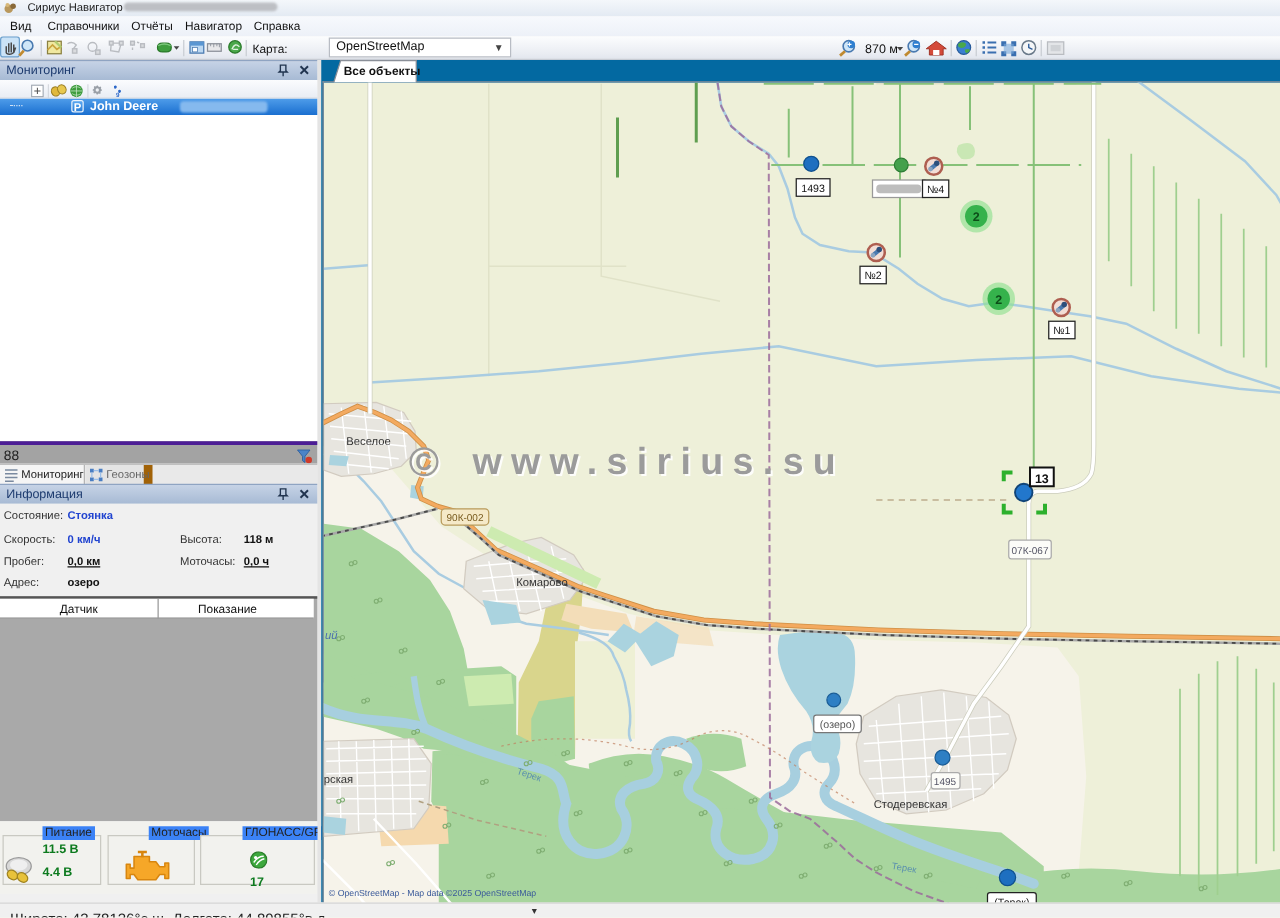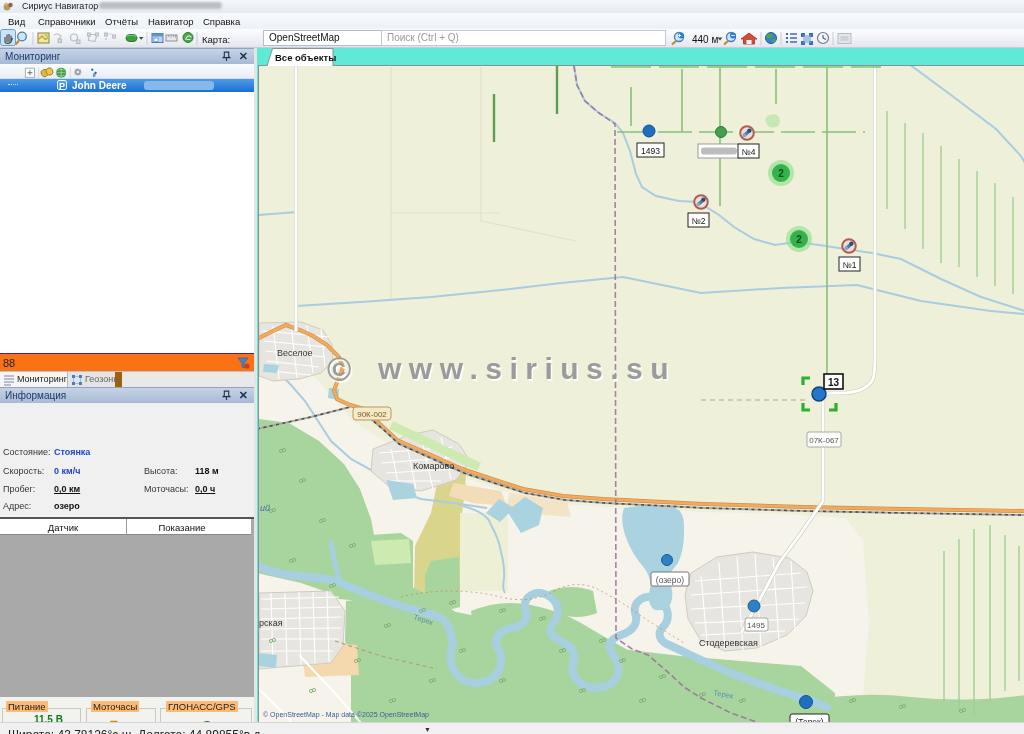--- a/index.html
+++ b/index.html
@@ -35,46 +35,46 @@
   background:linear-gradient(#fbfcfe,#e9edf4); border-bottom:1px solid #d4d8e0; }
 #treearea { position:relative; width:254px; height:274px; background:#fff; }
 #selrow { position:absolute; left:0; top:0; width:254px; height:13px;
   background:linear-gradient(#4e9ce9,#1a6fd0); color:#fff; font-size:11px; }
 #selrow .picon { position:absolute; left:57px; top:1px; width:10px; height:10px;
   background:linear-gradient(#5aa8f2,#2b7fd8); border:1px solid #e8f2fc; border-radius:2px;
   color:#fff; font-size:9px; font-weight:bold; text-align:center; line-height:10px; }
 #selrow .sname { position:absolute; left:72px; top:1px; font-weight:bold; font-size:10px; }
 #selrow .sblur { position:absolute; left:144px; top:2px; width:70px; height:9px;
   background:#85b9ee; border-radius:3px; filter:blur(0.7px); }
-#filterrow { position:relative; width:254px; height:18px; background:#f97316; border-top:1px solid #4c1d95;}
+#filterrow { position:relative; width:254px; height:18px; background:#a3a3a3; border-top:3px solid #4c1d95;}
 #filterrow .ftext { position:absolute; left:3px; top:3px; font-size:11px; color:#222; }
 #filterrow .fbtn { position:absolute; right:2px; top:1px; width:18px; height:15px; }
 #tabsrow { position:relative; width:254px; height:16px; background:#e9e9e9; border-top:1px solid #c0c0c0;}
 .tab1 { position:absolute; left:0; top:0; width:68px; height:16px; background:#f5f5f5;
   border-right:1px solid #b5b5b5; font-size:9px; color:#222; }
 .tab2 { position:absolute; left:69px; top:0; width:53px; height:16px; background:#e4e4e4;
   border-right:7px solid #a16207; font-size:9px; color:#666; }
-#infopanel { position:relative; width:254px; height:74px; background:#f0f0f0; font-size:9px;margin-top:40px; }
+#infopanel { position:relative; width:254px; height:74px; background:#f0f0f0; font-size:9px; }
 #infopanel .lab { position:absolute; color:#333; }
 #infopanel .blue { position:absolute; color:#2144d0; font-weight:bold;text-align:center; }
 #infopanel .bval { position:absolute; color:#111; font-weight:bold; }
 #senstable { position:relative; width:254px; height:180px; border-top:2px solid #555;
   background:#a9a9a9; }
 #senshead .vline { position:absolute; left:126px; top:0; width:1px; height:16px; background:#999; }
 #senshead { position:absolute; left:0; top:0; width:251px; height:16px; background:#fff;
   border-bottom:1px solid #888; font-size:9.5px; color:#111; }
 #senshead .c1 { position:absolute; left:0; top:3px; width:126px; text-align:center; }
 #senshead .c2 { position:absolute; left:127px; top:3px; width:110px; text-align:center; }
 #sensorboxes { position:relative; width:254px; height:58px; background:#f2f2ee; }
 .fbox { position:absolute; top:11px; height:40px; border:1px solid #c9c9c2; background:#f2f2ee; }
-.flab { position:absolute; top:4px; font-size:9.5px; color:#222; background:#fdba74; padding:0 2px; }
+.flab { position:absolute; top:4px; font-size:9.5px; color:#222; background:#3b82f6; padding:0 2px;margin-left:28px; }
 .gval { position:absolute; color:#0c7a1e; font-weight:bold; font-size:10px; }
 
 #splitter { position:absolute; left:254px; top:48px; width:3px; height:674px; background:#e4e4e4; }
-#mappane { position:absolute; left:257px; top:48px; width:767px; height:674px; background:#5eead4; }
+#mappane { position:absolute; left:257px; top:48px; width:767px; height:674px; background:#0369a1; }
 
 #maptabtxt { position:absolute; left:18px; top:4px; font-size:9.5px; font-weight:bold; color:#111; z-index:3; }
 #mapbox { position:absolute; left:1px; top:17px; width:766px; height:657px; border-left:1px solid #8a8f98;
   border-top:1px solid #8a8f98; }
 
 #statusbar { position:absolute; left:0; top:722px; width:1024px; height:12px;
   background:#f0f0f0; border-top:1px solid #d5d5d5; font-size:9.5px; color:#222; }
 </style>
 </head>
 <body>
@@ -178,22 +178,21 @@
 
       <circle cx="823" cy="9" r="5.5" fill="#f4f6f8" stroke="#6a7a8a" stroke-width="1.2"></circle>
       <path d="M823 6 V9 L826 10.5" stroke="#2a5a9a" stroke-width="1.1" fill="none"></path>
       <line x1="833" y1="3" x2="833" y2="16" stroke="#c9cdd3"></line>
 
       <rect x="838" y="4.5" width="13" height="10" fill="#e3e5e8" stroke="#b9bcc1"></rect>
       <rect x="840.5" y="7" width="8" height="5" fill="#cfd2d6"></rect>
     </svg>
     <span id="maplabel">Карта:</span>
     <div id="mapcombo">OpenStreetMap<span style="position:absolute;right:5px;top:1px;color:#444;font-size:8px">▼</span></div>
-    <div id="searchbox">Поиск (Ctrl + Q)</div>
-    <span id="zoomtext">440 м</span>
+    <span id="zoomtext">870 м</span>
   </div>
 
   <div id="leftpanel">
     <div class="phead">
         <span class="ptxt">Мониторинг</span>
       <svg class="pin" viewBox="0 0 10 10">
           <path d="M3 1h4v4l1 1H2l1-1z M5 6v3" stroke="#21344f" fill="none" stroke-width="1"></path>
         </svg>
       <span class="px">✕</span>
       </div>

